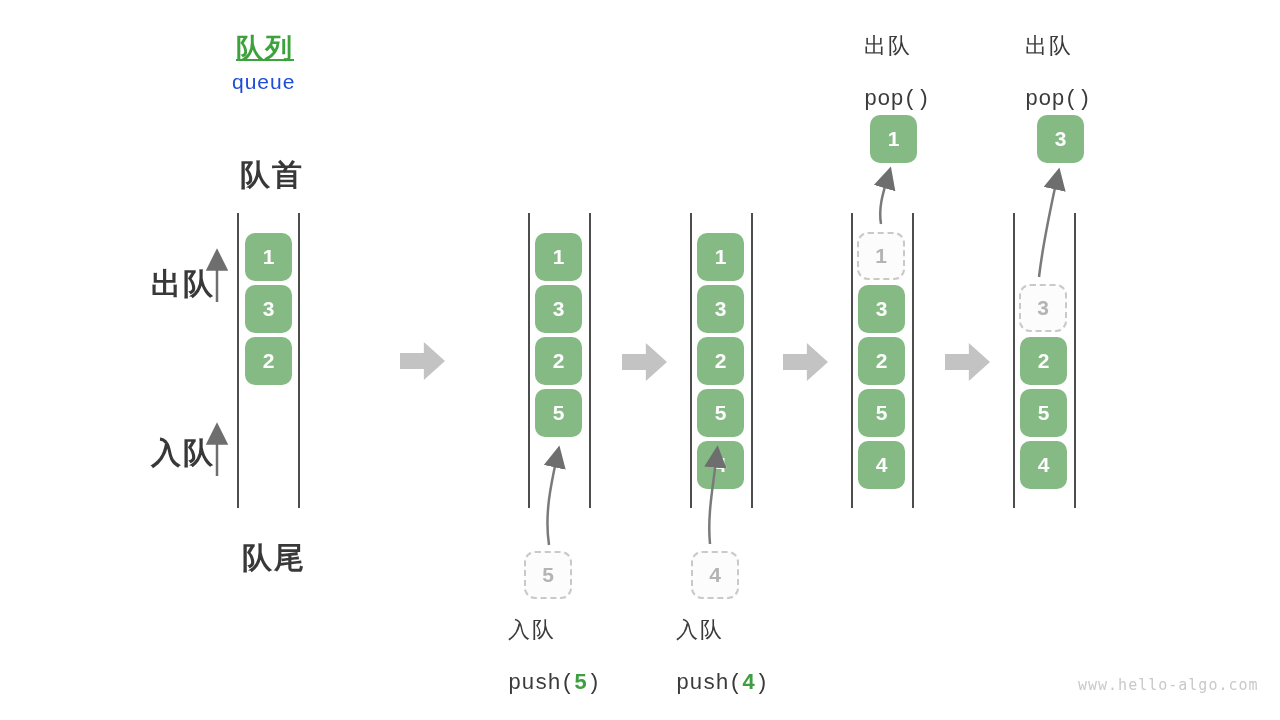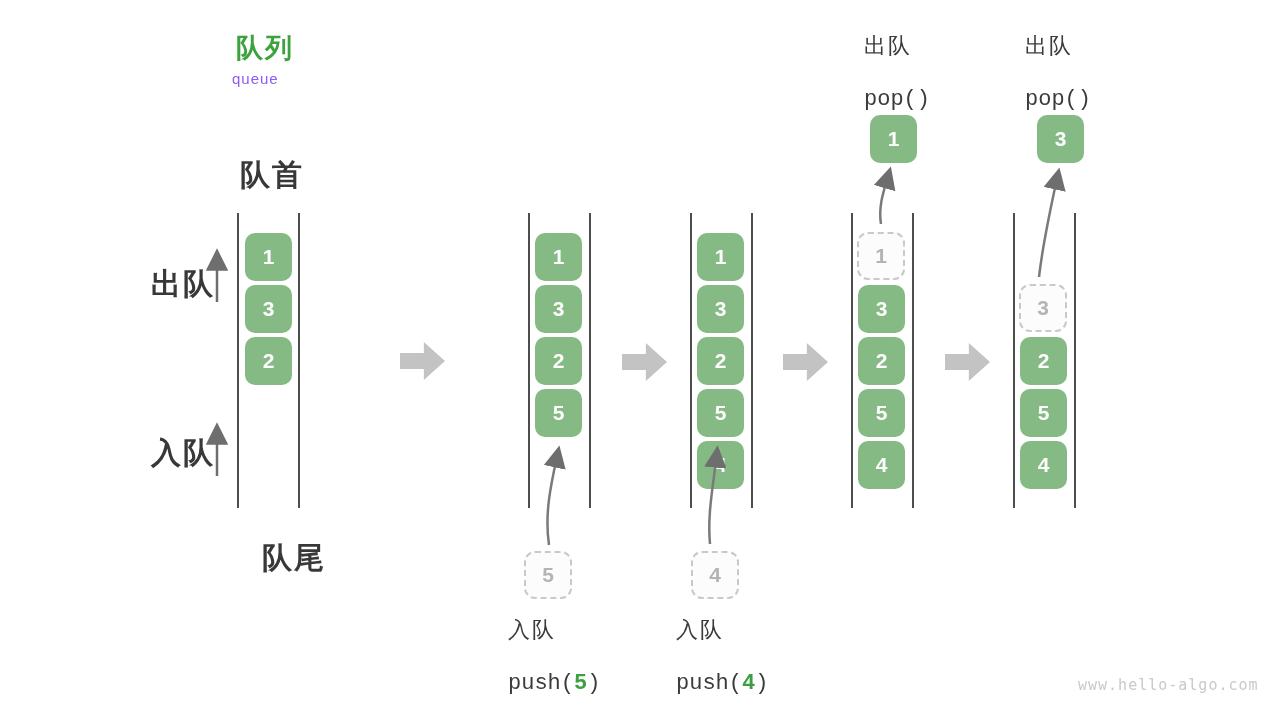--- a/index.html
+++ b/index.html
@@ -4,21 +4,21 @@
 <style>
   * { margin:0; padding:0; box-sizing:border-box; }
   html,body { background:#ffffff; }
   .canvas {
     position:relative; width:1280px; height:720px; background:#ffffff;
     font-family:"Liberation Sans","DejaVu Sans",sans-serif; overflow:hidden;
     color:#3b3b3b;
   }
   .abs { position:absolute; }
   .title-zh { font-size:27px; font-weight:700; color:#3ca23c; letter-spacing:2px; }
-  .title-en { font-size:15px; color:#8b5cf6; letter-spacing:1px; }
+  .title-en { font-size:21px; color:#1d4ed8; letter-spacing:1px; }
   .side-label { font-size:30px; font-weight:700; color:#383838; letter-spacing:2px; }
   .vline { position:absolute; width:2px; top:213px; height:295px; background:#4d4d4d; }
   .qbox {
     position:absolute; width:47px; height:48px; background:#86ba85;
     border-radius:10px; display:flex; align-items:center; justify-content:center;
     color:#fdfdfd; font-size:21px; font-weight:700;
   }
   .gbox {
     position:absolute; width:48px; height:48px; background:#fcfcfc;
     border:2px dashed #c9c9c9; border-radius:11px;
@@ -36,25 +36,25 @@
   .op-code .argy { color:#3f9e42; font-weight:700; }
   .watermark { position:absolute; left:1078px; top:676px; font-family:"DejaVu Sans Mono","Liberation Mono",monospace;
                font-size:15px; color:#c9c9c9; letter-spacing:1px; }
   svg.overlay { position:absolute; left:0; top:0; width:1280px; height:720px; pointer-events:none; }
 </style>
 </head>
 <body>
 
 <div class="canvas">
 
-  <div class="abs title-zh" style="left:236px; top:30px;">队列</div>
+  <div class="abs title-zh" style="left:236px; top:30px;text-decoration:underline;">队列</div>
   <div class="abs title-en" style="left:232px; top:70px;">queue</div>
 
   <div class="abs side-label" style="left:240px; top:155px;">队首</div>
-  <div class="abs side-label" style="left:242px; top:538px;margin-left:20px;">队尾</div>
+  <div class="abs side-label" style="left:242px; top:538px;">队尾</div>
   <div class="abs side-label" style="left:151px; top:264px;">出队</div>
   <div class="abs side-label" style="left:151px; top:433px;">入队</div>
 
   <div class="vline" style="left:237px;"></div>
   <div class="vline" style="left:298px;"></div>
   <div class="vline" style="left:528px;"></div>
   <div class="vline" style="left:589px;"></div>
   <div class="vline" style="left:690px;"></div>
   <div class="vline" style="left:751px;"></div>
   <div class="vline" style="left:851px;"></div>

